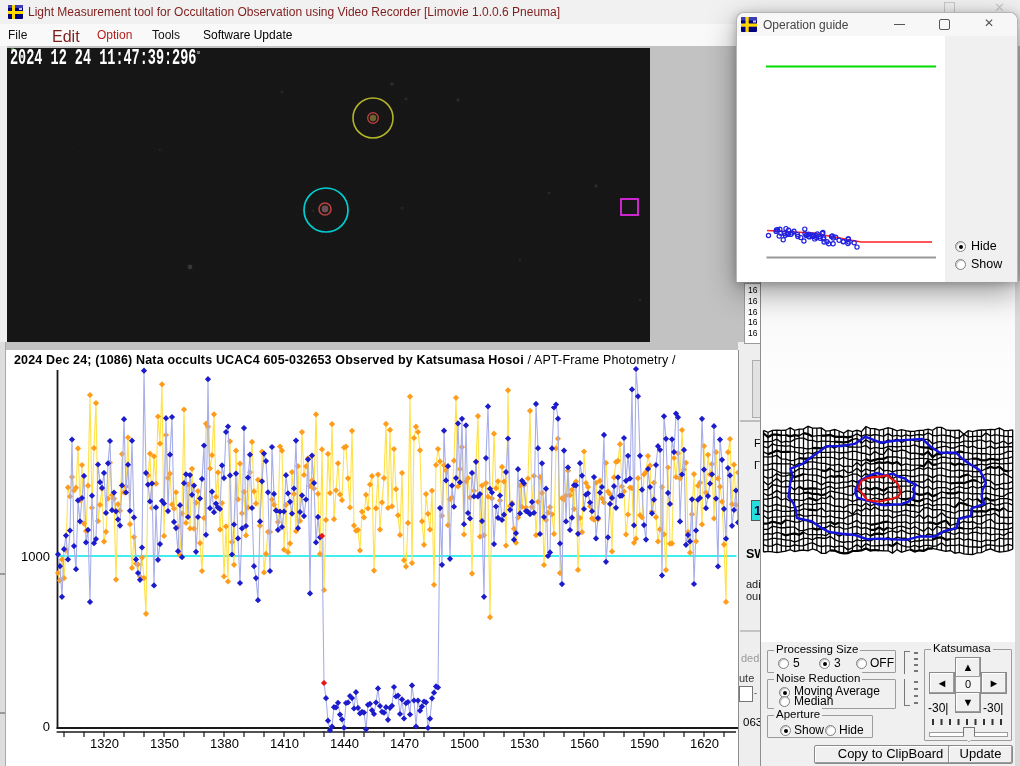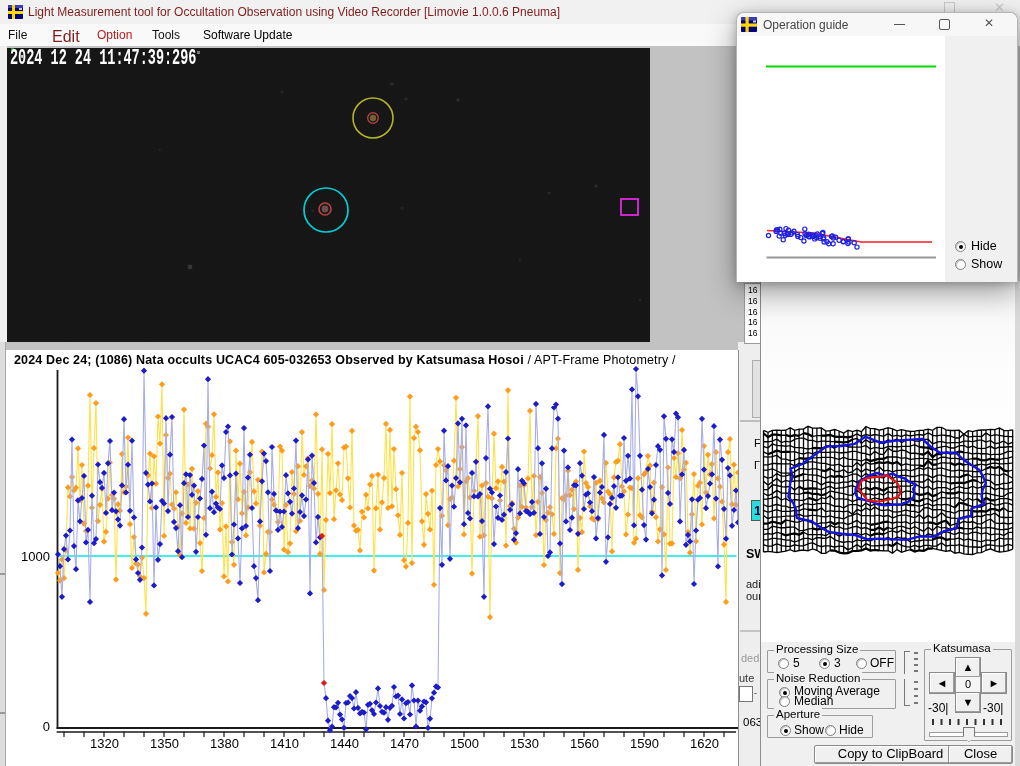--- a/index.html
+++ b/index.html
@@ -184,21 +184,21 @@
 <div class="abs" style="left:194px;top:395px;width:24px;height:16px;background:#f5f5f5;border:1px solid #9c9c9c;text-align:center;font-size:11px;line-height:15px;">0</div>
 <div class="arrbtn" style="left:220px;top:391px;width:24px;height:20px;font-size:11px;line-height:20px;">►</div>
 <div class="arrbtn" style="left:194px;top:411px;width:24px;height:19px;font-size:11px;line-height:18px;">▼</div>
 <div class="rlab" style="left:167px;top:421px;font-size:12px;">-30|</div>
 <div class="rlab" style="left:222px;top:421px;font-size:12px;">-30|</div>
 <div class="abs" style="left:171px;top:438px;width:2px;height:6px;background:#333;box-shadow:8.5px 0 0 #333,17px 0 0 #333,25.5px 0 0 #333,34px 0 0 #333,42.5px 0 0 #333,51px 0 0 #333,59.5px 0 0 #333,68px 0 0 #333;"></div>
 <div class="abs" style="left:168px;top:451px;width:77px;height:3px;background:#fff;border:1px solid #9c9c9c;"></div>
 <div class="abs" style="left:202px;top:446px;width:10px;height:13px;background:#f0f0f0;border:1px solid #777;clip-path:polygon(0 0,100% 0,100% 60%,50% 100%,0 60%);"></div>
 
 <div class="btn" style="left:8px;top:464px;width:151px;height:17px;line-height:16px;margin-left:45px;">Copy to ClipBoard</div>
-<div class="btn" style="left:187px;top:464px;width:63px;height:17px;line-height:16px;">Close</div>
+<div class="btn" style="left:187px;top:464px;width:63px;height:17px;line-height:16px;">Update</div>
 </div>
 <div class="abs" style="left:1015px;top:281px;width:5px;height:485px;background:#d9d9d9;"></div>
 
 <div class="abs" style="left:736px;top:12px;width:280px;height:269px;background:#fff;border-radius:8px 8px 0 0;
  box-shadow:0 10px 30px rgba(0,0,0,0.38), 0 2px 8px rgba(0,0,0,0.22);border:1px solid #b5b5b5;border-bottom:none;">
  <div style="position:absolute;left:0;top:0;width:100%;height:23px;background:#f7f7f7;border-radius:8px 8px 0 0;"></div>
  <div style="position:absolute;left:4px;top:3px;width:17px;height:17px;">
   <svg width="17" height="17">
           <rect x="0" y="1" width="16" height="15" rx="1" fill="#00007e"></rect>
   <rect x="0" y="1" width="16" height="3.5" fill="#3c3cb4"></rect>

